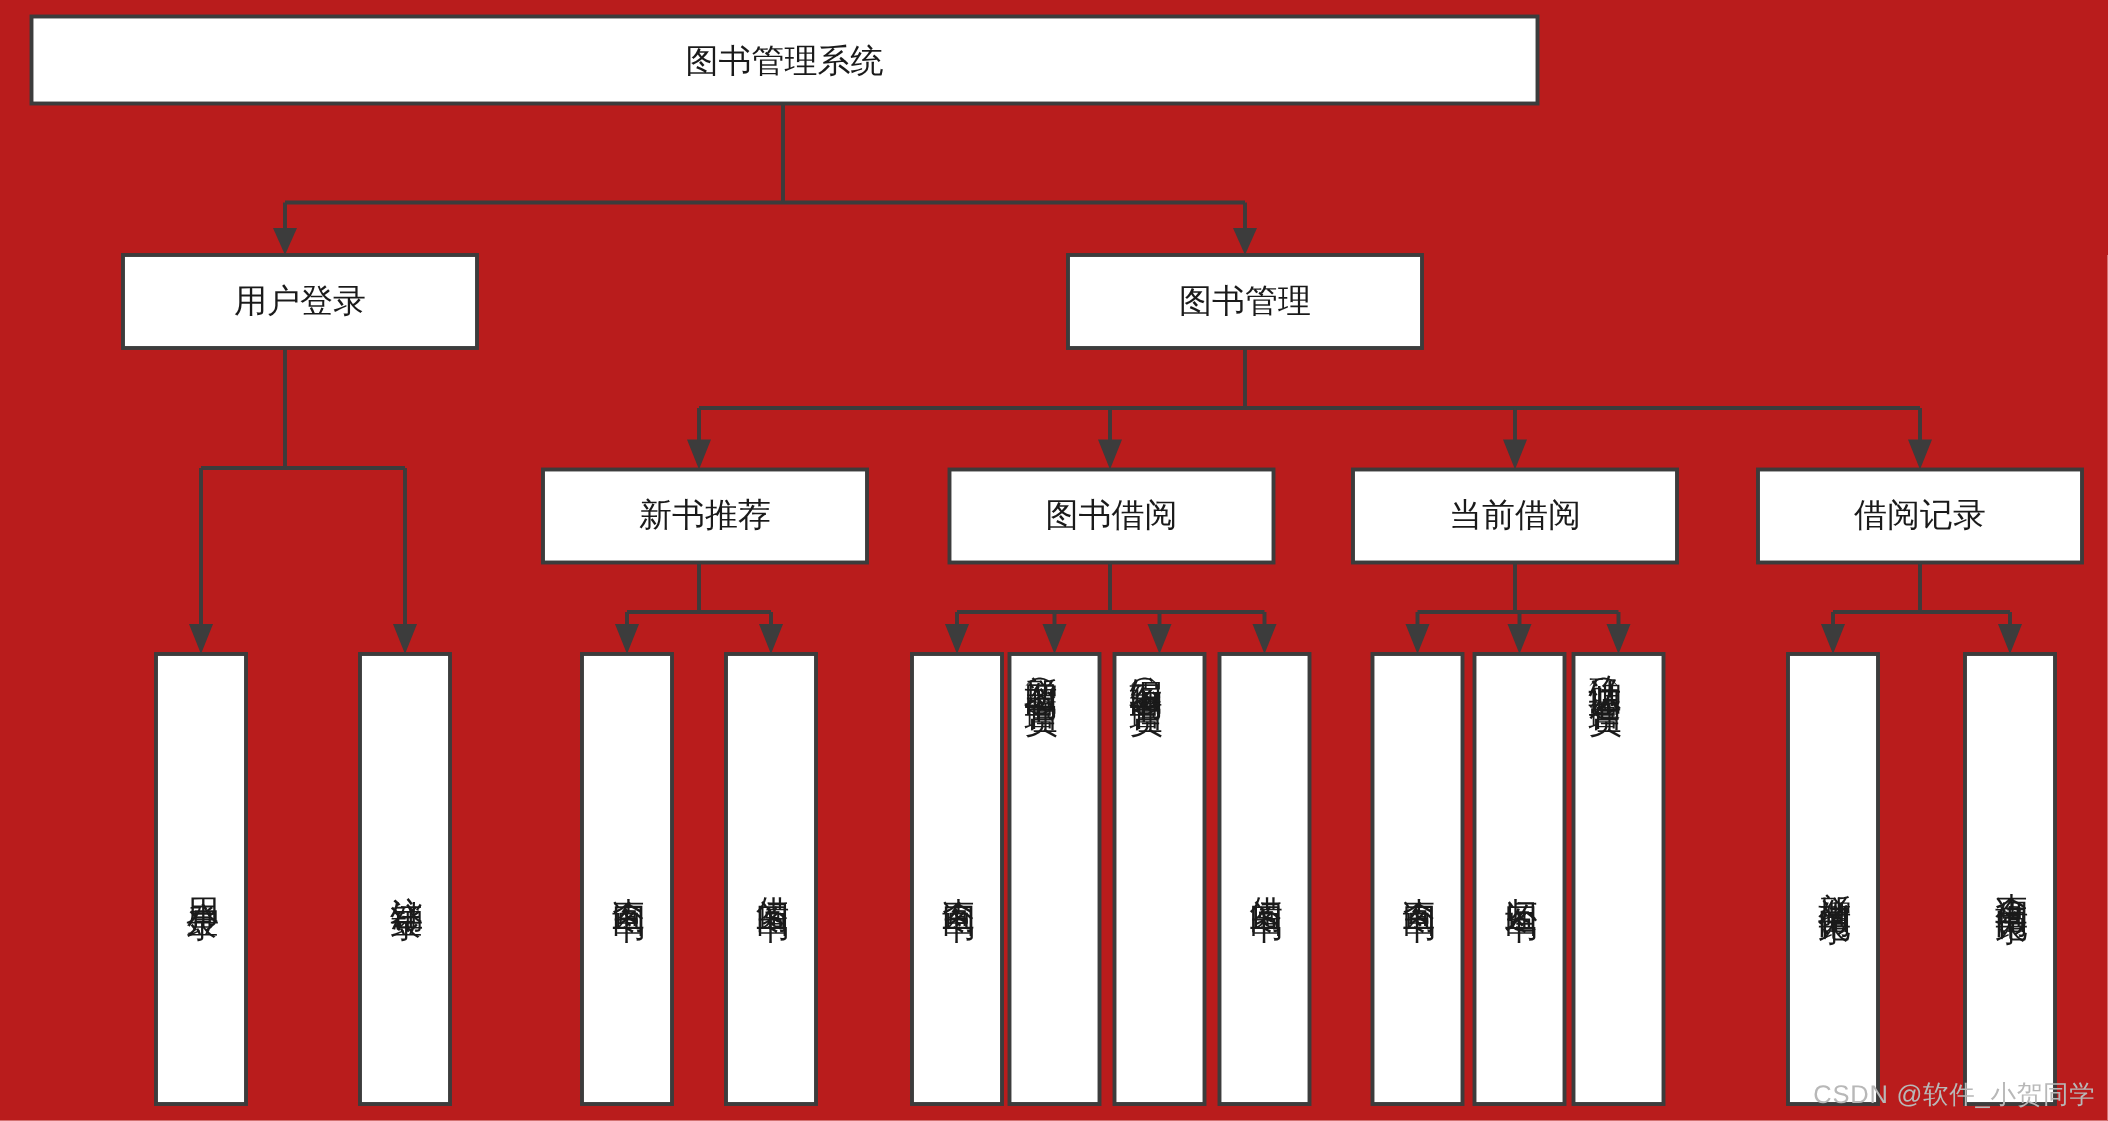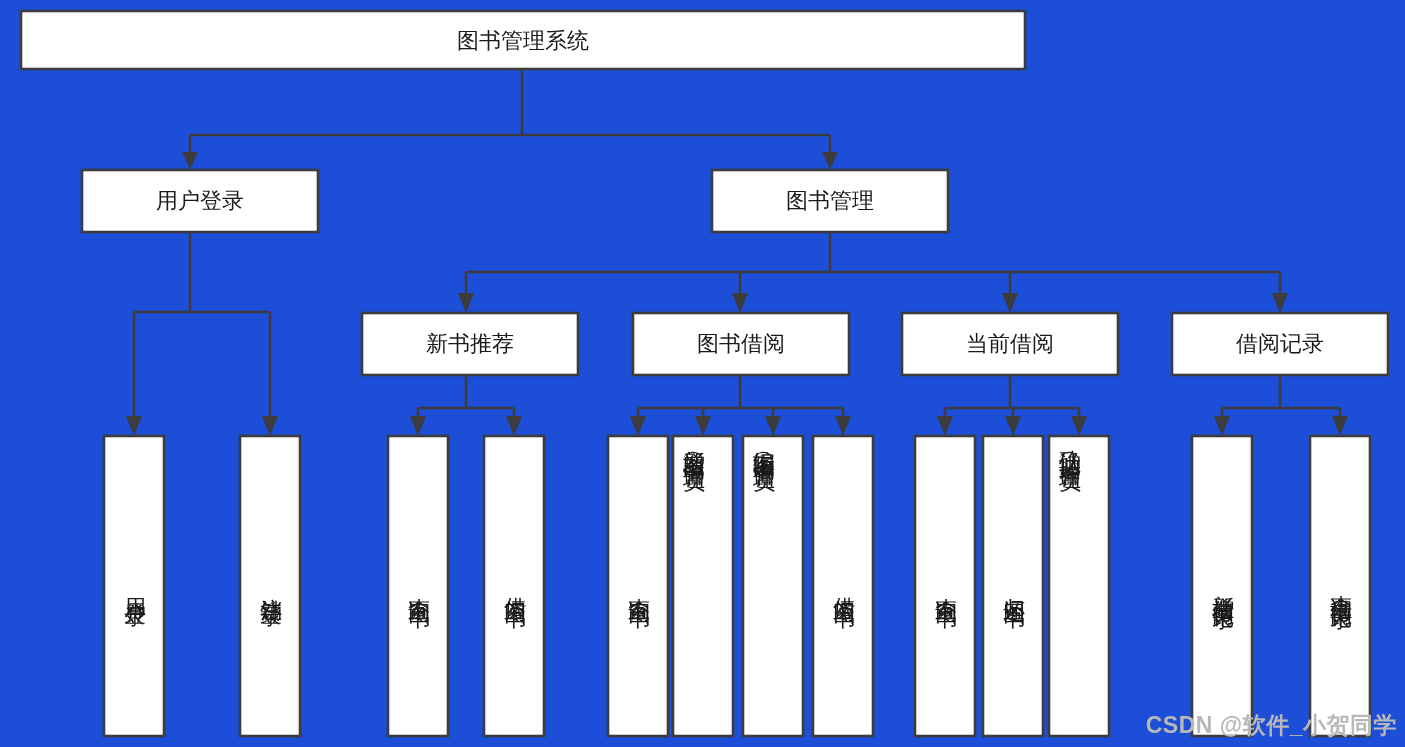--- a/index.html
+++ b/index.html
@@ -11,21 +11,21 @@
     width: 1405px;
     height: 747px;
     font-family: "Liberation Sans", "DejaVu Sans", sans-serif;
     overflow: hidden;
     position: relative;
   }
   #diagram-root {
     position: relative;
     width: 1405px;
     height: 747px;
-    background: #1d4ed8;
+    background: #b91c1c;
   }
   svg#tree-canvas {
     position: absolute;
     top: 0;
     left: 0;
     width: 1405px;
     height: 747px;
     display: block;
   }
   .node-box {
@@ -56,26 +56,25 @@
     font-size: 22px;
     writing-mode: vertical-rl;
     text-orientation: upright;
     letter-spacing: 3px;
   }
   .watermark-text {
     position: absolute;
     right: 8px;
     bottom: 6px;
     font-family: "Liberation Sans", "DejaVu Sans", sans-serif;
-    font-size: 23px;
+    font-size: 17px;
     color: #b8b8b8;
     white-space: nowrap;
     letter-spacing: 0.5px;
     pointer-events: none;
-    font-weight: bold;
   }
 </style>
 </head>
 <body>
 
 <div id="diagram-root">
 
   <svg id="tree-canvas" viewBox="0 0 1405 747">
     <defs>
       <marker id="arrow" viewBox="0 0 12 14" refX="5.5" refY="13" markerWidth="12" markerHeight="14" orient="auto-start-reverse" markerUnits="userSpaceOnUse">

